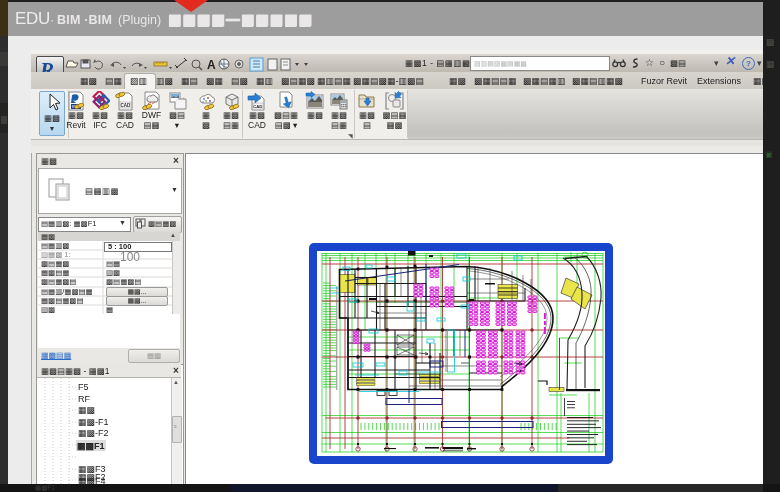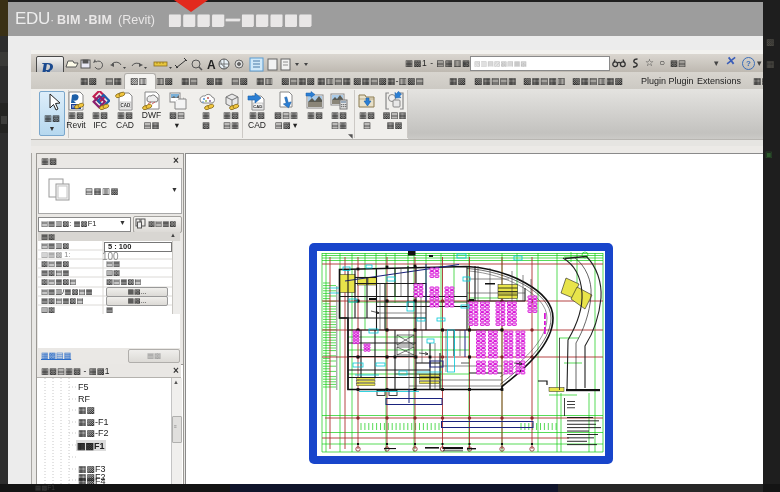--- a/index.html
+++ b/index.html
@@ -11,21 +11,21 @@
 <body>
 
 <div class="a" style="left:8px;top:36px;width:755px;height:448px;background:#ececec"></div>
 
 <div class="a" style="left:0;top:0;width:780px;height:2px;background:#1f1f1f"></div>
 
 <div class="a" style="left:7px;top:2px;width:756px;height:34px;background:#9d9d9d"></div>
 <div class="a" style="left:15px;top:9px;font-size:17px;color:#ededed;letter-spacing:-0.3px">EDU</div>
 <div class="a" style="left:50px;top:12px;font-size:13px;color:#e6e4e4">·</div>
 <div class="a" style="left:57px;top:13px;font-size:12.5px;font-weight:bold;color:#e9e7e7;letter-spacing:.2px">BIM ·BIM</div>
-<div class="a" style="left:118px;top:13px;font-size:12.5px;color:#e9e7e7">(Revit)</div>
+<div class="a" style="left:118px;top:13px;font-size:12.5px;color:#e9e7e7">(Plugin)</div>
 <div class="a" style="left:168px;top:11px;font-size:14px;font-weight:bold;color:#e9e7e7;letter-spacing:1.2px;text-shadow:0.6px 0 0 #e9e7e7,0 0.6px 0 #e9e7e7">▦▩▤▦—▩▤▦▩▤</div>
 
 <div class="a" style="left:174px;top:0;width:0;height:0;border-left:17px solid transparent;border-right:17px solid transparent;border-top:12px solid #e22a1e"></div>
 
 <div class="a" style="left:0;top:0;width:8px;height:36px;background:#3a3014"></div>
 
 <div class="a" style="left:0;top:36px;width:8px;height:456px;background:#2d2d2d"></div>
 <div class="a" style="left:0;top:52px;width:8px;height:14px;background:#3a3a38"></div>
 <div class="a" style="left:0;top:103px;width:8px;height:30px;background:#242422"></div>
 <div class="a" style="left:1px;top:116px;width:6px;height:8px;background:#3e3e3c"></div>
@@ -142,21 +142,21 @@
 <div class="t" style="left:206px;top:76px">▩▦</div>
 <div class="t" style="left:231px;top:76px">▤▩</div>
 <div class="t" style="left:256px;top:76px">▦▥</div>
 <div class="t" style="left:281px;top:76px">▩▤▦▩</div>
 <div class="t" style="left:317px;top:76px">▦▥▤▦</div>
 <div class="t" style="left:353px;top:76px">▩▦▤▩▦-▥▩▤</div>
 <div class="t" style="left:449px;top:76px">▦▩</div>
 <div class="t" style="left:474px;top:76px">▩▦▤▤▦</div>
 <div class="t" style="left:523px;top:76px">▩▦▤▦▥</div>
 <div class="t" style="left:572px;top:76px">▩▦▤▥▦▩</div>
-<div class="t" style="left:641px;top:76px">Plugin Plugin</div>
+<div class="t" style="left:641px;top:76px">Fuzor Revit</div>
 <div class="t" style="left:697px;top:76px">Extensions</div>
 <div class="t" style="left:753px;top:76px">▦▩</div>
 
 <div class="t" style="left:78px;top:382px">F5</div>
 <div class="t" style="left:78px;top:394px">RF</div>
 <div class="t" style="left:78px;top:405px">▦▩</div>
 <div class="t" style="left:78px;top:417px">▦▩-F1</div>
 <div class="t" style="left:78px;top:428px">▦▩-F2</div>
 <div class="a" style="left:76px;top:440px;width:30px;height:11px;background:#dcdcdc"></div>
 <div class="t" style="left:77px;top:441px;font-weight:bold">▦▩F1</div>
@@ -193,21 +193,21 @@
           <line x1="0" y1="55" x2="134" y2="55"></line>
           <line x1="0" y1="64" x2="134" y2="64"></line>
           <line x1="65" y1="0" x2="65" y2="73"></line>
         </g>
       </svg>
 </div>
 <div class="t" style="left:41px;top:242px;font-size:7.5px">▤▦▥▩</div>
 <div class="a" style="left:104px;top:241.5px;width:66px;height:8.5px;background:#fff;border:1px solid #777"></div>
 <div class="t" style="left:108px;top:242.5px;font-size:7.5px;font-weight:bold">5 : 100</div>
 <div class="t" style="left:41px;top:251px;font-size:7.5px;color:#888">▥▦▩ 1:</div>
-<div class="t" style="left:102px;top:251px;font-size:10px;color:#888">100</div>
+<div class="t" style="left:120px;top:251px;font-size:12px;color:#888">100</div>
 <div class="t" style="left:41px;top:260px;font-size:7.5px">▩▤▦▩</div>
 <div class="t" style="left:106px;top:260px;font-size:7.5px">▤▦</div>
 <div class="t" style="left:41px;top:269px;font-size:7.5px">▦▩▤▦</div>
 <div class="t" style="left:106px;top:269px;font-size:7.5px">▥▩</div>
 <div class="t" style="left:41px;top:278px;font-size:7.5px">▩▤▦▩▤</div>
 <div class="t" style="left:106px;top:278px;font-size:7.5px">▩▤▦▩▤</div>
 <div class="t" style="left:41px;top:288px;font-size:7.5px">▤▦▥/▦▩▤▦</div>
 <div class="a" style="left:106px;top:287px;width:60px;height:8px;background:linear-gradient(#f0efec,#dcdad6);border:1px solid #999;border-radius:2px;font-size:7px;text-align:center;line-height:8px;color:#222">▦▩...</div>
 <div class="t" style="left:41px;top:297px;font-size:7.5px">▦▩▤▦▩▤</div>
 <div class="a" style="left:106px;top:296px;width:60px;height:8px;background:linear-gradient(#f0efec,#dcdad6);border:1px solid #999;border-radius:2px;font-size:7px;text-align:center;line-height:8px;color:#222">▦▩...</div>

